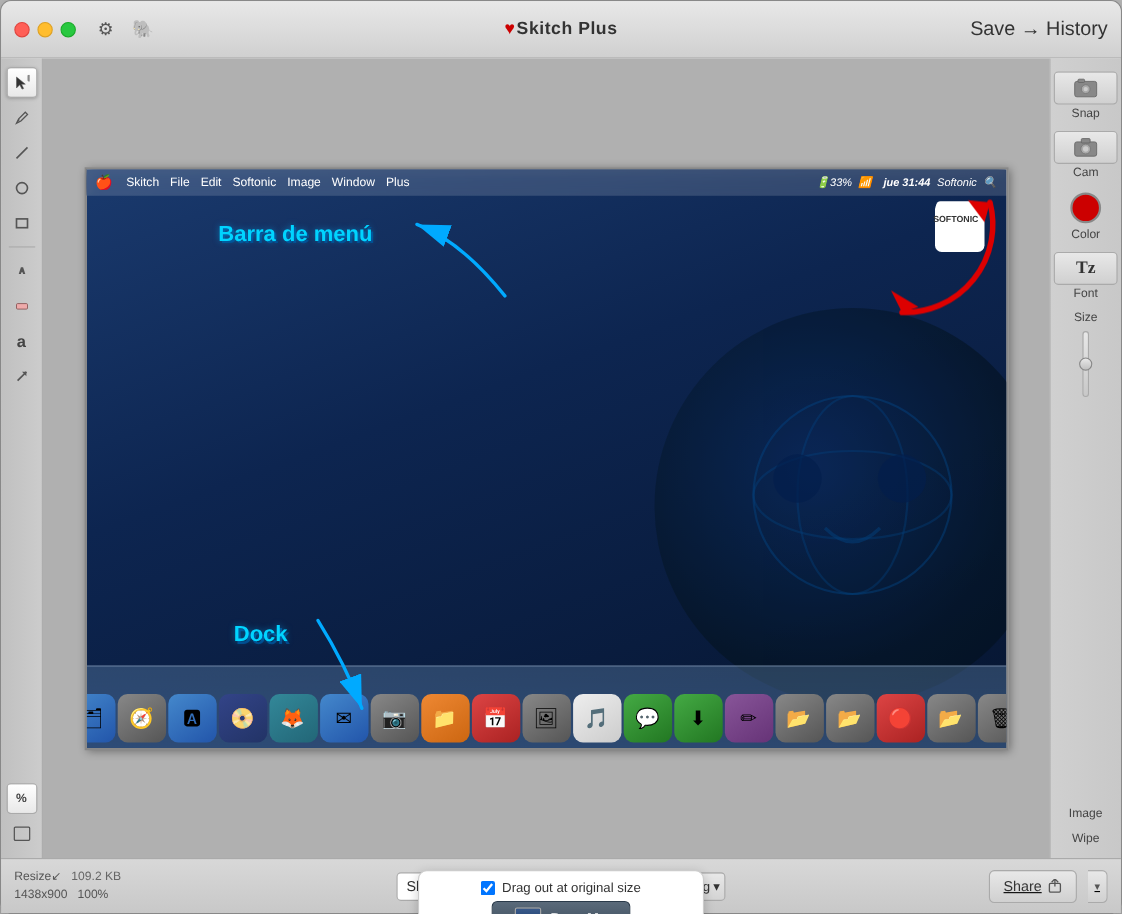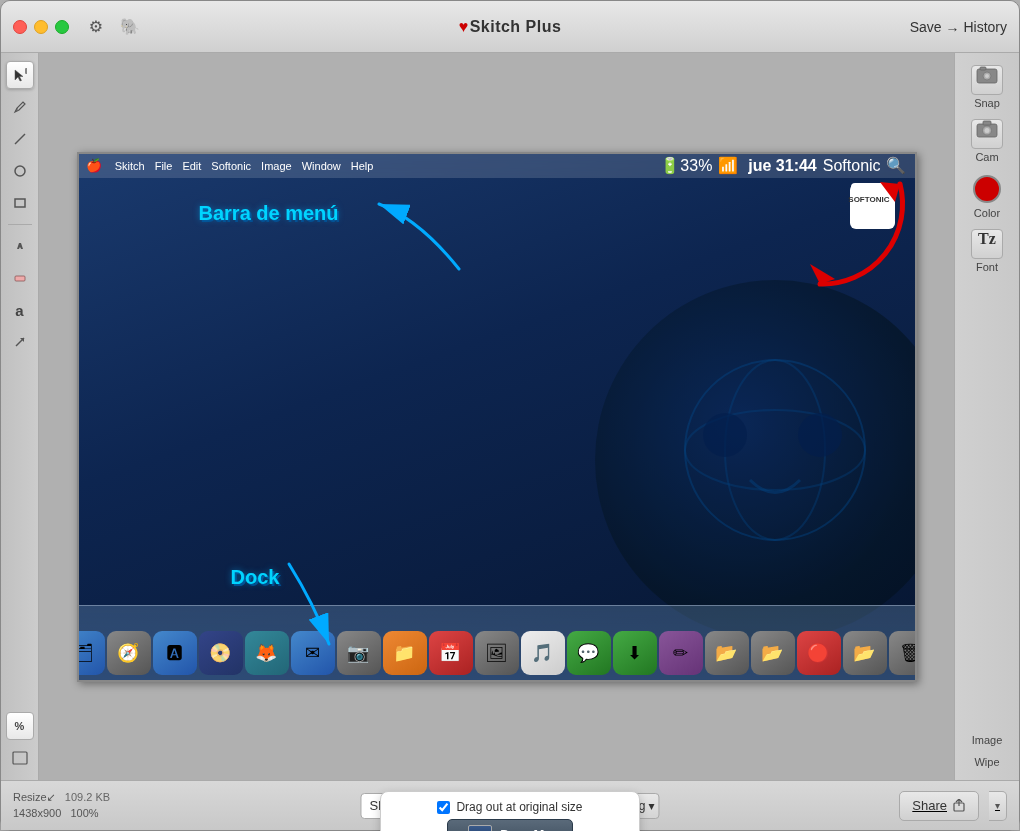--- a/index.html
+++ b/index.html
@@ -82,21 +82,21 @@
     .title-heart {
       color: #cc0000;
       margin-right: 1px;
     }
 
     .save-history {
       margin-left: auto;
       display: flex;
       align-items: center;
       gap: 6px;
-      font-size: 14px;
+      font-size: 18px;
       color: #333;
       font-weight: 500;
       cursor: pointer;
     }
 
     
     .main-content {
       flex: 1;
       display: flex;
       overflow: hidden;
@@ -226,21 +226,22 @@
     }
 
     .mac-apple { font-size: 13px; }
     .mac-menu-items { display: flex; gap: 10px; font-size: 11px; }
 
     .mac-right-icons {
       margin-left: auto;
       display: flex;
       gap: 6px;
       align-items: flex-end;
-      font-size: 16px;
+      font-size: 10px;
+      font-style: italic;
     }
 
     
     .annotation-label {
       position: absolute;
       font-family: 'Arial Black', Arial, sans-serif;
       font-size: 22px;
       font-weight: 900;
       color: #00d4ff;
       text-shadow: 0 0 6px rgba(0,180,255,0.5), 2px 2px 0 rgba(0,80,150,0.8);
@@ -323,26 +324,27 @@
       flex-direction: column;
       align-items: center;
       gap: 2px;
       cursor: pointer;
       padding: 4px;
       border-radius: 5px;
       width: 58px;
     }
 
     .right-tool-icon {
-      width: 32px;
+      width: 58px;
       height: 30px;
       background: linear-gradient(to bottom, #e8e8e8, #d0d0d0);
       border: 1px solid #aaa;
       border-radius: 4px;
       display: flex;
+      align-items: center;
       justify-content: center;
       font-size: 16px;
     }
 
     .right-tool-label {
       font-size: 11px;
       color: #444;
     }
 
     .color-circle {
@@ -671,21 +673,21 @@
 
           <div class="mac-menubar">
             <span class="mac-apple">🍎</span>
             <div class="mac-menu-items">
               <span>Skitch</span>
               <span>File</span>
               <span>Edit</span>
               <span>Softonic</span>
               <span>Image</span>
               <span>Window</span>
-              <span>Help</span>
+              <span>Plus</span>
             </div>
             <div class="mac-right-icons">
               <span>🔋33%</span>
               <span>📶</span>
               <span class="mac-clock">jue 31:44</span>
               <span>Softonic</span>
               <span>🔍</span>
             </div>
           </div>
 
@@ -721,21 +723,21 @@
 
           <svg class="arrow-svg" style="left:185px;top:400px;width:100px;height:110px;" viewBox="0 0 100 110">
             <defs>
               <marker id="arrowhead2" markerWidth="10" markerHeight="7" refX="10" refY="3.5" orient="auto">
                 <polygon points="0 0, 10 3.5, 0 7" fill="#00aaff"></polygon>
               </marker>
             </defs>
             <path d="M 25,10 Q 50,50 65,90" fill="none" stroke="#00aaff" stroke-width="3" stroke-linecap="round" marker-end="url(#arrowhead2)"></path>
           </svg>
 
-          <div class="annotation-label" style="left:152px;top:412px;font-size:20px;">
+          <div class="annotation-label" style="left:134px;top:412px;font-size:20px;">
             <span>Dock</span>
           </div>
 
           <div class="mac-dock">
             <div class="dock-icons-container">
               <div class="di di-blue">🗂</div>
               <div class="di di-gray">🧭</div>
               <div class="di di-blue">🅰</div>
               <div class="di di-darkblue">📀</div>
               <div class="di di-teal">🦊</div>
@@ -789,20 +791,28 @@
         <span class="right-tool-label">Color</span>
       </div>
 
       <div class="right-tool">
         <div class="right-tool-icon">
           <span class="font-display" style="font-size:16px;font-family:serif;font-weight:bold;color:#333;">Tz</span>
         </div>
         <span class="right-tool-label">Font</span>
       </div>
 
+      <div class="right-tool">
+        <span class="right-tool-label">Size</span>
+        <div class="size-slider">
+          <div class="slider-track">
+            <div class="slider-thumb"></div>
+          </div>
+        </div>
+      </div>
 
       <div class="right-bottom">
         <div class="right-tool">
           <span class="right-tool-label">Image</span>
         </div>
         <div class="right-tool">
           <span class="right-tool-label">Wipe</span>
         </div>
       </div>
     </div>

